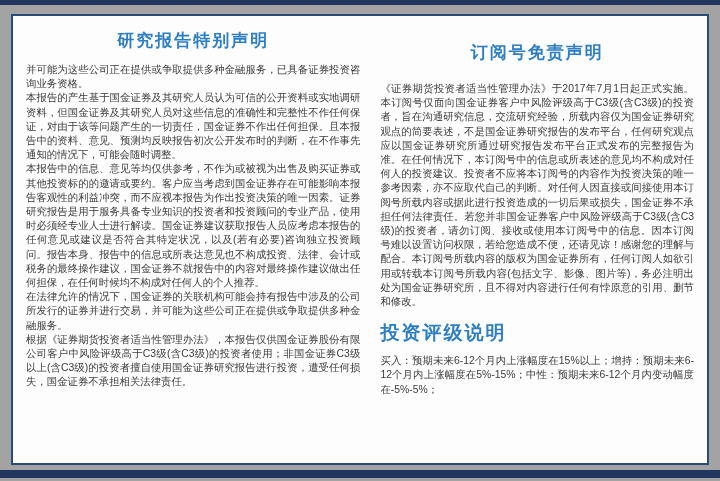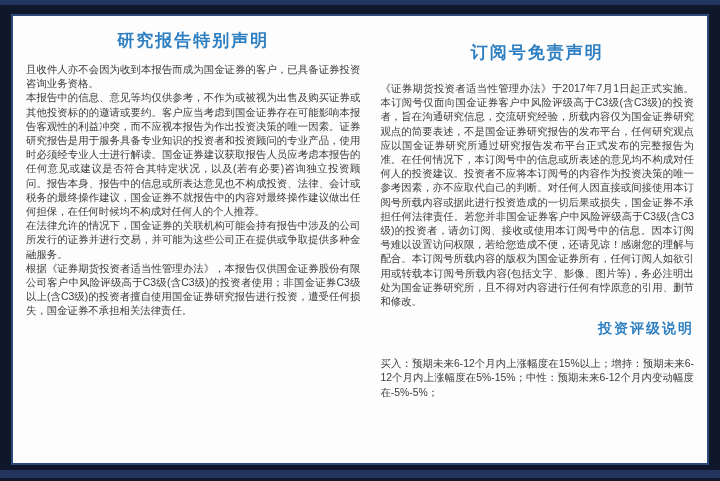--- a/index.html
+++ b/index.html
@@ -4,21 +4,21 @@
 <style>
   html, body { margin: 0; padding: 0; }
   body {
     width: 720px; height: 481px; overflow: hidden;
     font-family: "Liberation Sans", "DejaVu Sans", sans-serif;
     background: #e9eef4;
   }
   .frame {
     position: relative;
     width: 720px; height: 481px;
-    background: #0f172a;
+    background: #a3a3a3;
     box-sizing: border-box;
     padding: 14px 11px 16px 11px;
   }
   .frame-top-strip {
     position: absolute; top: 0; left: 0; right: 0; height: 5px;
     background: #22355e;
   }
   .frame-bottom-strip {
     position: absolute; bottom: 3px; left: 0; right: 0; height: 8px;
     background: #22355e;
@@ -39,23 +39,23 @@
   .col-right { width: 48.5%; padding: 12px 13px 0 10px; }
   h2.sec-title {
     margin: 13px 0 11px 0;
     text-align: center;
     font-size: 17px;
     font-weight: bold;
     letter-spacing: 2px;
     color: #2e7fc1;
   }
   h2.rating-title {
-    margin: 11px 0 19px 0;
-    text-align: right;
-    font-size: 14px;
+    margin: 11px 0 8px 0;
+    text-align: left;
+    font-size: 19px;
     font-weight: bold;
     letter-spacing: 2px;
     color: #2e7fc1;
   }
   p.body-text {
     margin: 0;
     font-size: 10.4px;
     line-height: 14.2px;
     text-align: justify;
     color: #3c3c3c;
@@ -66,21 +66,22 @@
 <body>
 
 <div class="frame">
   <div class="frame-top-strip"></div>
   <div class="frame-bottom-strip"></div>
 
   <div class="panel">
 
     <div class="col col-left">
       <h2 class="sec-title">研究报告特别声明</h2>
-      <p class="body-text">且收件人亦不会因为收到本报告而成为国金证券的客户，已具备证券投资咨询业务资格。</p>
+      <p class="body-text">并可能为这些公司正在提供或争取提供多种金融服务，已具备证券投资咨询业务资格。</p>
+      <p class="body-text">本报告的产生基于国金证券及其研究人员认为可信的公开资料或实地调研资料，但国金证券及其研究人员对这些信息的准确性和完整性不作任何保证，对由于该等问题产生的一切责任，国金证券不作出任何担保。且本报告中的资料、意见、预测均反映报告初次公开发布时的判断，在不作事先通知的情况下，可能会随时调整。</p>
       <p class="body-text">本报告中的信息、意见等均仅供参考，不作为或被视为出售及购买证券或其他投资标的的邀请或要约。客户应当考虑到国金证券存在可能影响本报告客观性的利益冲突，而不应视本报告为作出投资决策的唯一因素。证券研究报告是用于服务具备专业知识的投资者和投资顾问的专业产品，使用时必须经专业人士进行解读。国金证券建议获取报告人员应考虑本报告的任何意见或建议是否符合其特定状况，以及(若有必要)咨询独立投资顾问。报告本身、报告中的信息或所表达意见也不构成投资、法律、会计或税务的最终操作建议，国金证券不就报告中的内容对最终操作建议做出任何担保，在任何时候均不构成对任何人的个人推荐。</p>
       <p class="body-text">在法律允许的情况下，国金证券的关联机构可能会持有报告中涉及的公司所发行的证券并进行交易，并可能为这些公司正在提供或争取提供多种金融服务。</p>
       <p class="body-text">根据《证券期货投资者适当性管理办法》，本报告仅供国金证券股份有限公司客户中风险评级高于C3级(含C3级)的投资者使用；非国金证券C3级以上(含C3级)的投资者擅自使用国金证券研究报告进行投资，遭受任何损失，国金证券不承担相关法律责任。</p>
 
     </div>
 
     <div class="col col-right">
       <h2 class="sec-title">订阅号免责声明</h2>
       <p class="body-text para-gap">《证券期货投资者适当性管理办法》于2017年7月1日起正式实施。本订阅号仅面向国金证券客户中风险评级高于C3级(含C3级)的投资者，旨在沟通研究信息，交流研究经验，所载内容仅为国金证券研究观点的简要表述，不是国金证券研究报告的发布平台，任何研究观点应以国金证券研究所通过研究报告发布平台正式发布的完整报告为准。在任何情况下，本订阅号中的信息或所表述的意见均不构成对任何人的投资建议。投资者不应将本订阅号的内容作为投资决策的唯一参考因素，亦不应取代自己的判断。对任何人因直接或间接使用本订阅号所载内容或据此进行投资造成的一切后果或损失，国金证券不承担任何法律责任。若您并非国金证券客户中风险评级高于C3级(含C3级)的投资者，请勿订阅、接收或使用本订阅号中的信息。因本订阅号难以设置访问权限，若给您造成不便，还请见谅！感谢您的理解与配合。本订阅号所载内容的版权为国金证券所有，任何订阅人如欲引用或转载本订阅号所载内容(包括文字、影像、图片等)，务必注明出处为国金证券研究所，且不得对内容进行任何有悖原意的引用、删节和修改。</p>
 

